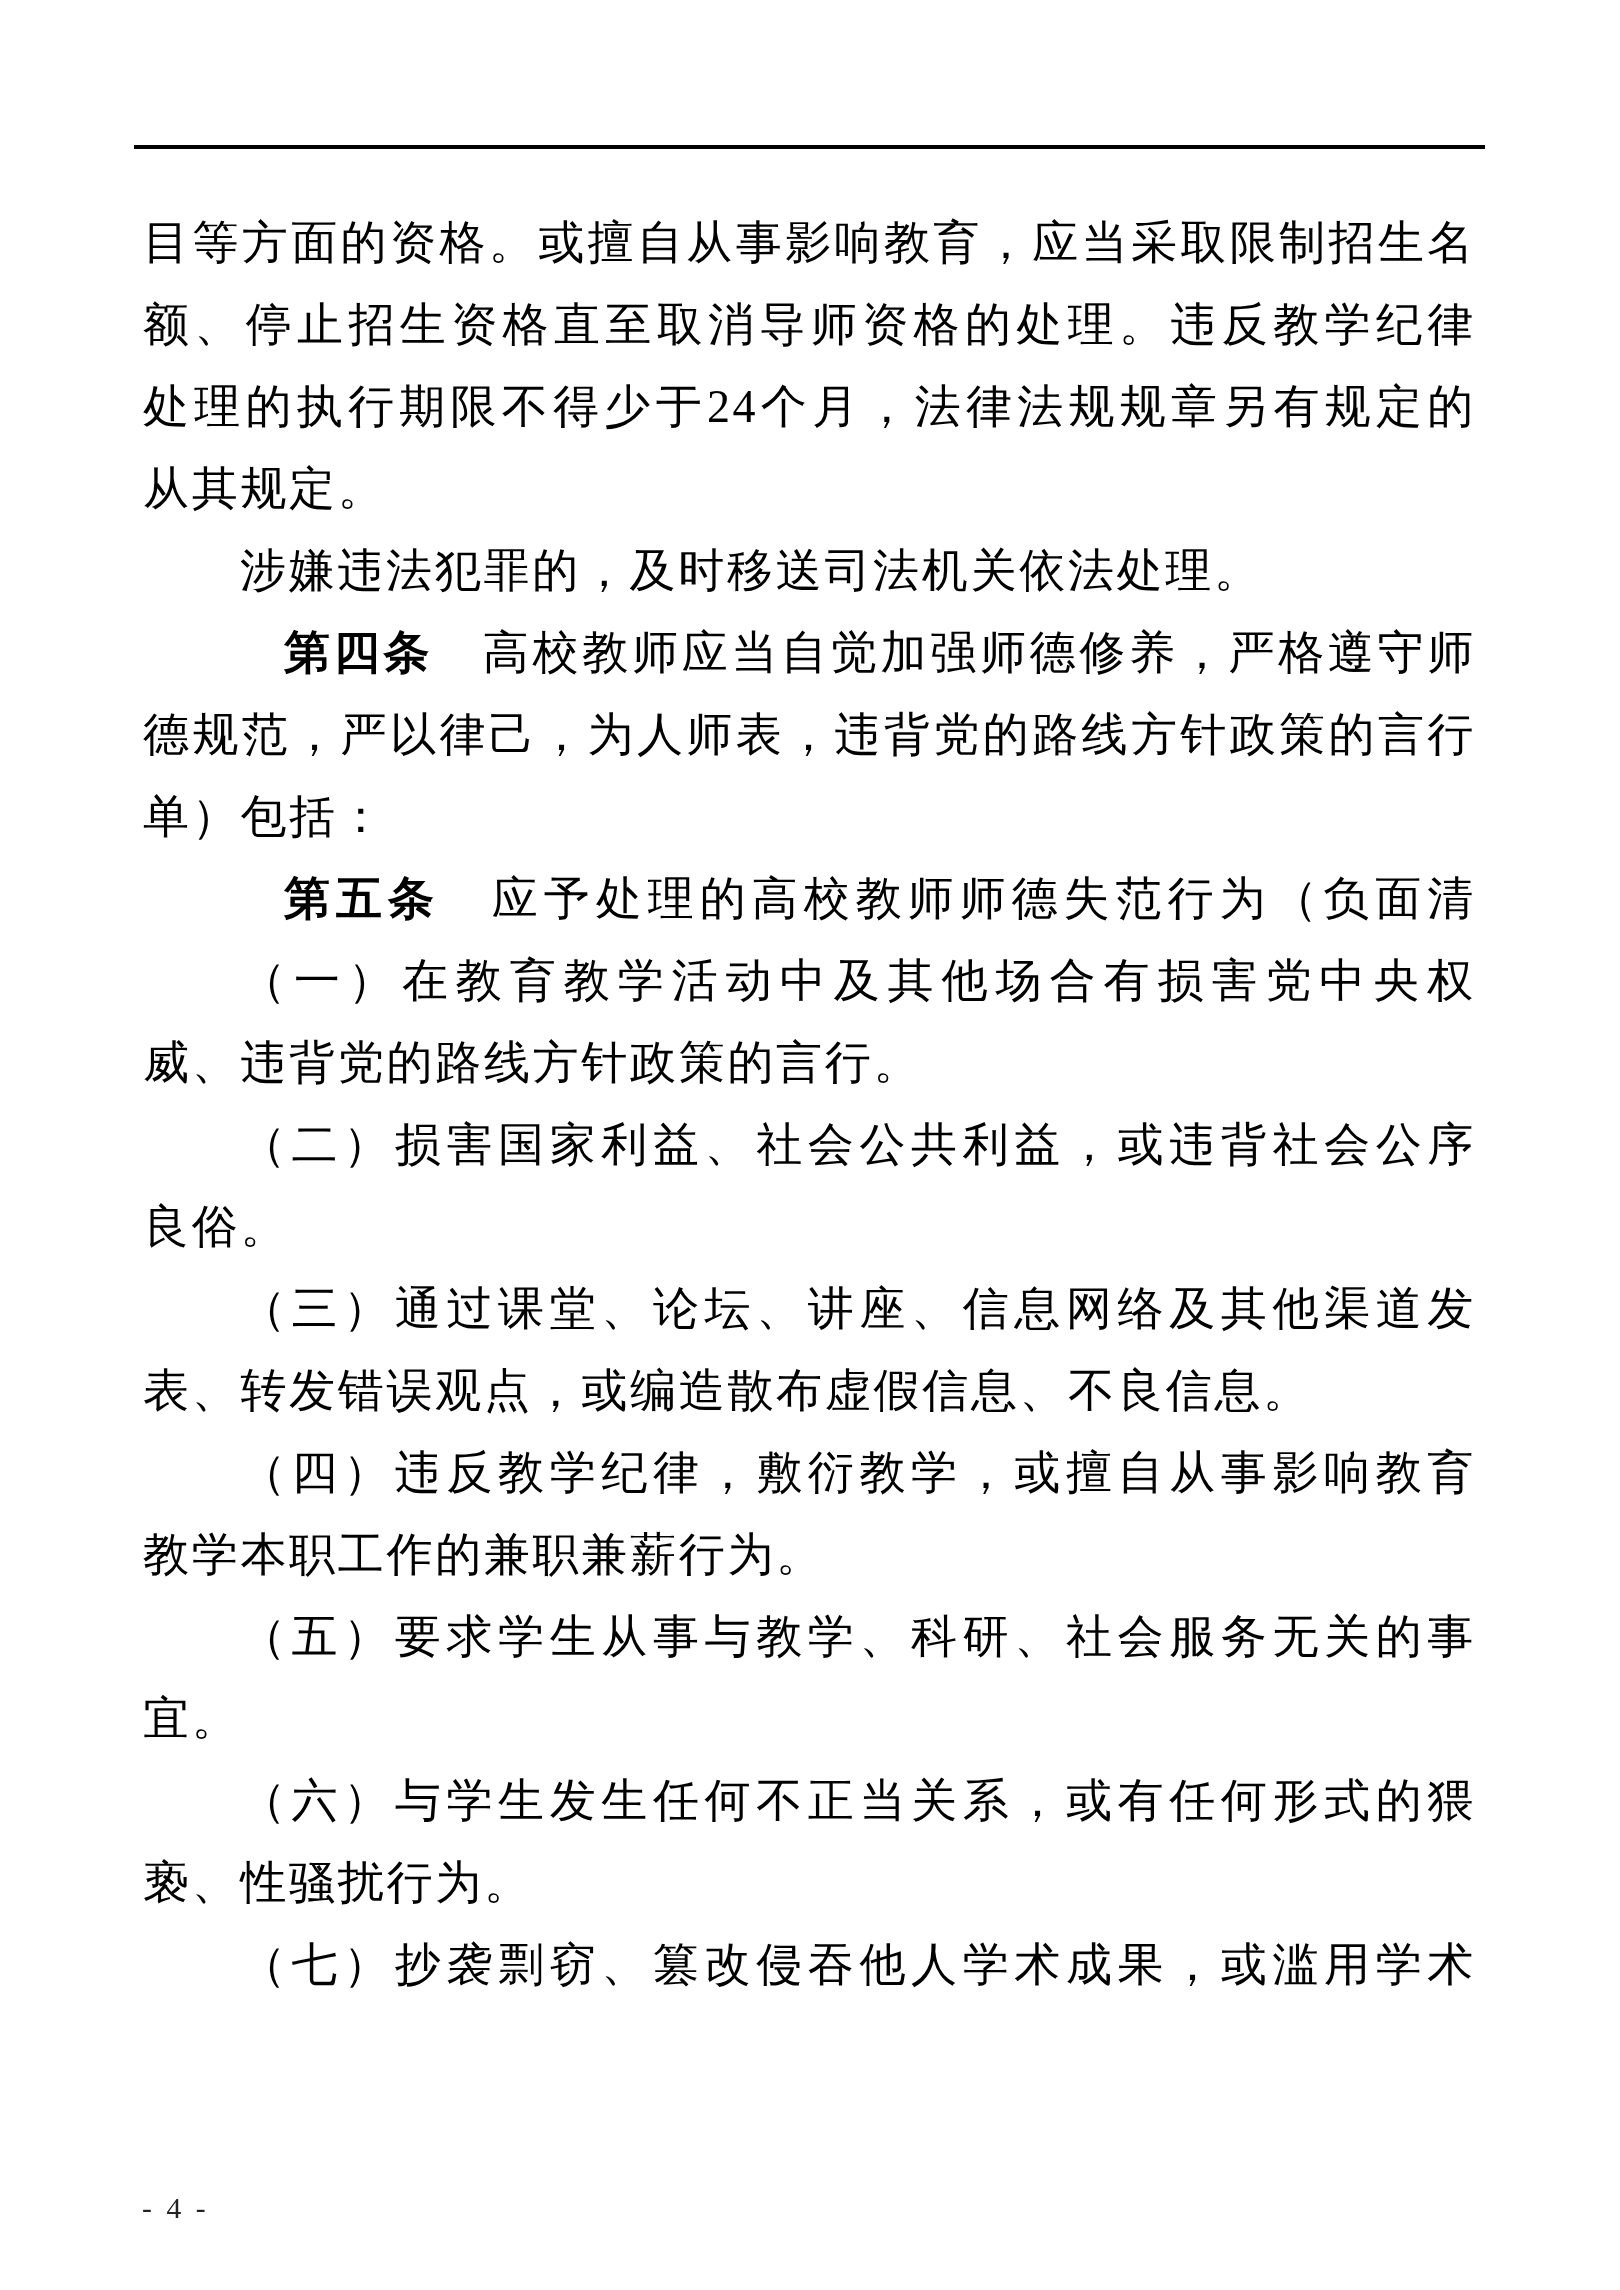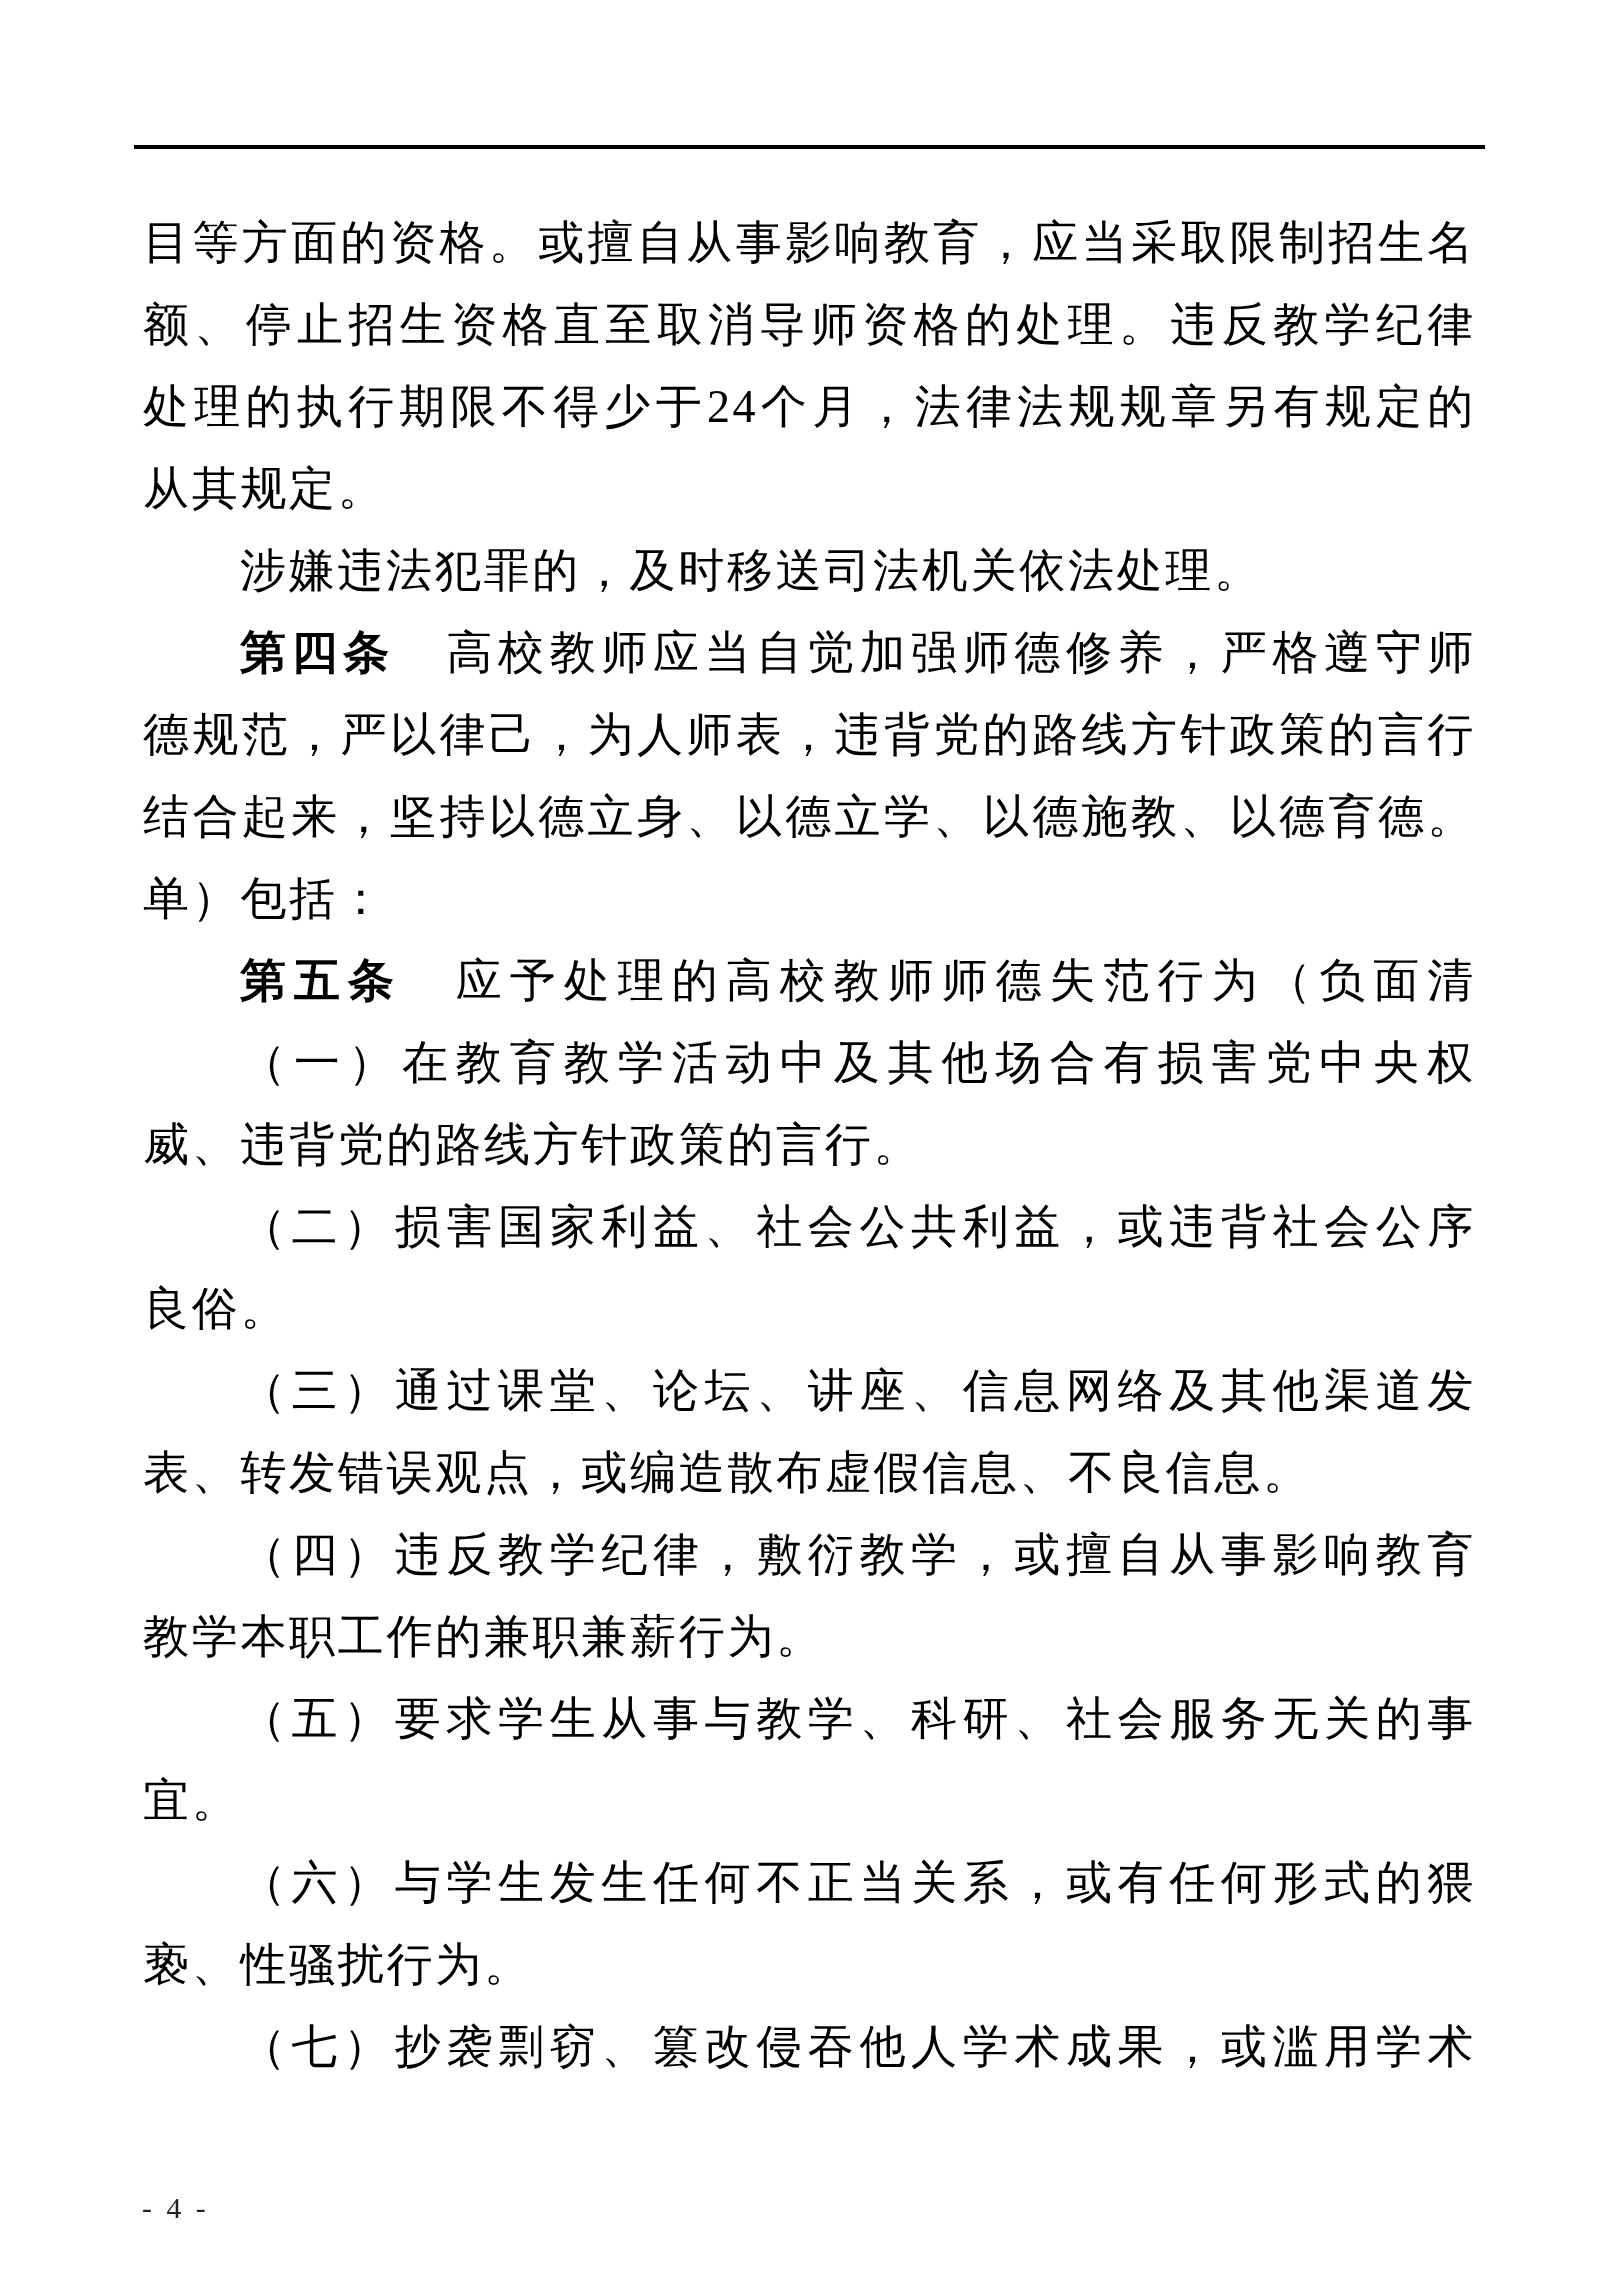--- a/index.html
+++ b/index.html
@@ -35,21 +35,21 @@
     line-height: 82px;
     font-size: 46px;
     letter-spacing: 2.7px;
     text-align: justify;
     white-space: normal;
     overflow: visible;
   }
   .line.full  { text-align-last: justify; }
   .line.short { text-align-last: left; }
   .line.ind   { text-indent: 97px; }
-  .line b     { font-weight: 700; }
+  .line b     { font-weight: 700; margin-left: 44px; }
   .page-num {
     position: absolute;
     left: 142px;
     top: 2190px;
     font-size: 29.6px;
     letter-spacing: 3.6px;
     color: #222222;
     line-height: 36px;
   }
 </style>
@@ -59,21 +59,20 @@
 <div class="page">
   <div class="header-rule"></div>
   <div class="doc-body">
       <div class="line full">目等方面的资格。或擅自从事影响教育，应当采取限制招生名</div>
       <div class="line full">额、停止招生资格直至取消导师资格的处理。违反教学纪律</div>
       <div class="line full">处理的执行期限不得少于24个月，法律法规规章另有规定的</div>
       <div class="line short">从其规定。</div>
       <div class="line short ind">涉嫌违法犯罪的，及时移送司法机关依法处理。</div>
       <div class="line full ind"><b>第四条</b>　高校教师应当自觉加强师德修养，严格遵守师</div>
       <div class="line full">德规范，严以律己，为人师表，违背党的路线方针政策的言行</div>
-      <div class="line full">结合起来，坚持以德立身、以德立学、以德施教、以德育德。</div>
       <div class="line short">单）包括：</div>
       <div class="line full ind"><b>第五条</b>　应予处理的高校教师师德失范行为（负面清</div>
       <div class="line full ind">（一）在教育教学活动中及其他场合有损害党中央权</div>
       <div class="line short">威、违背党的路线方针政策的言行。</div>
       <div class="line full ind">（二）损害国家利益、社会公共利益，或违背社会公序</div>
       <div class="line short">良俗。</div>
       <div class="line full ind">（三）通过课堂、论坛、讲座、信息网络及其他渠道发</div>
       <div class="line short">表、转发错误观点，或编造散布虚假信息、不良信息。</div>
       <div class="line full ind">（四）违反教学纪律，敷衍教学，或擅自从事影响教育</div>
       <div class="line short">教学本职工作的兼职兼薪行为。</div>

